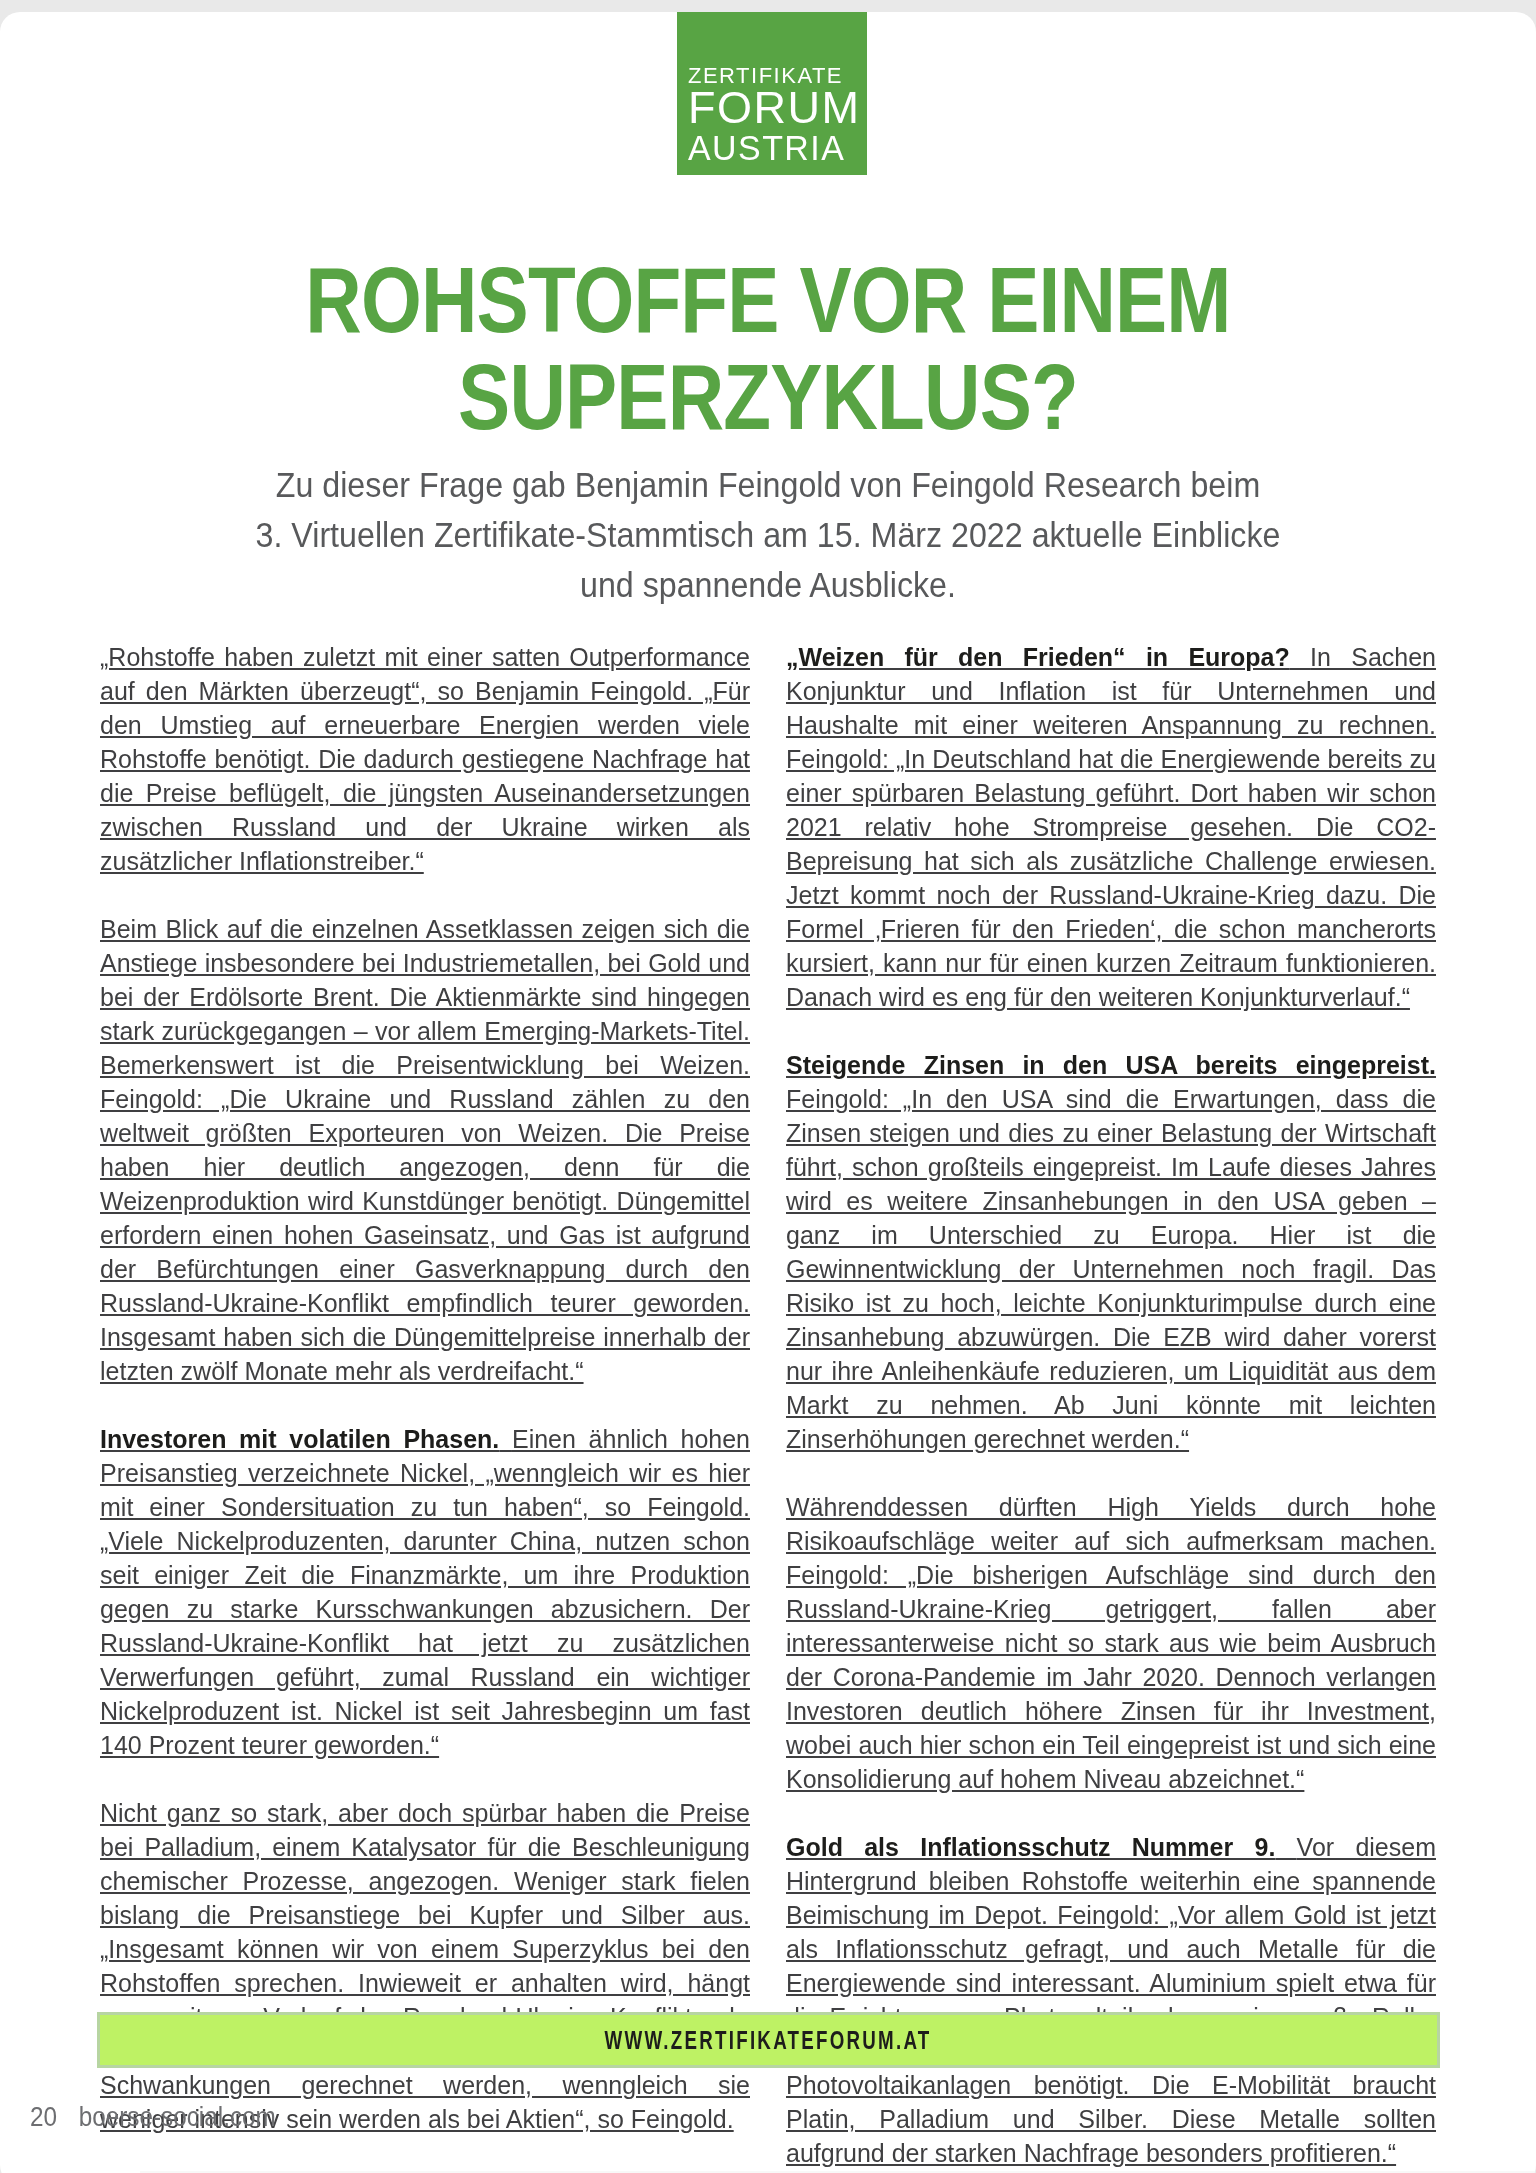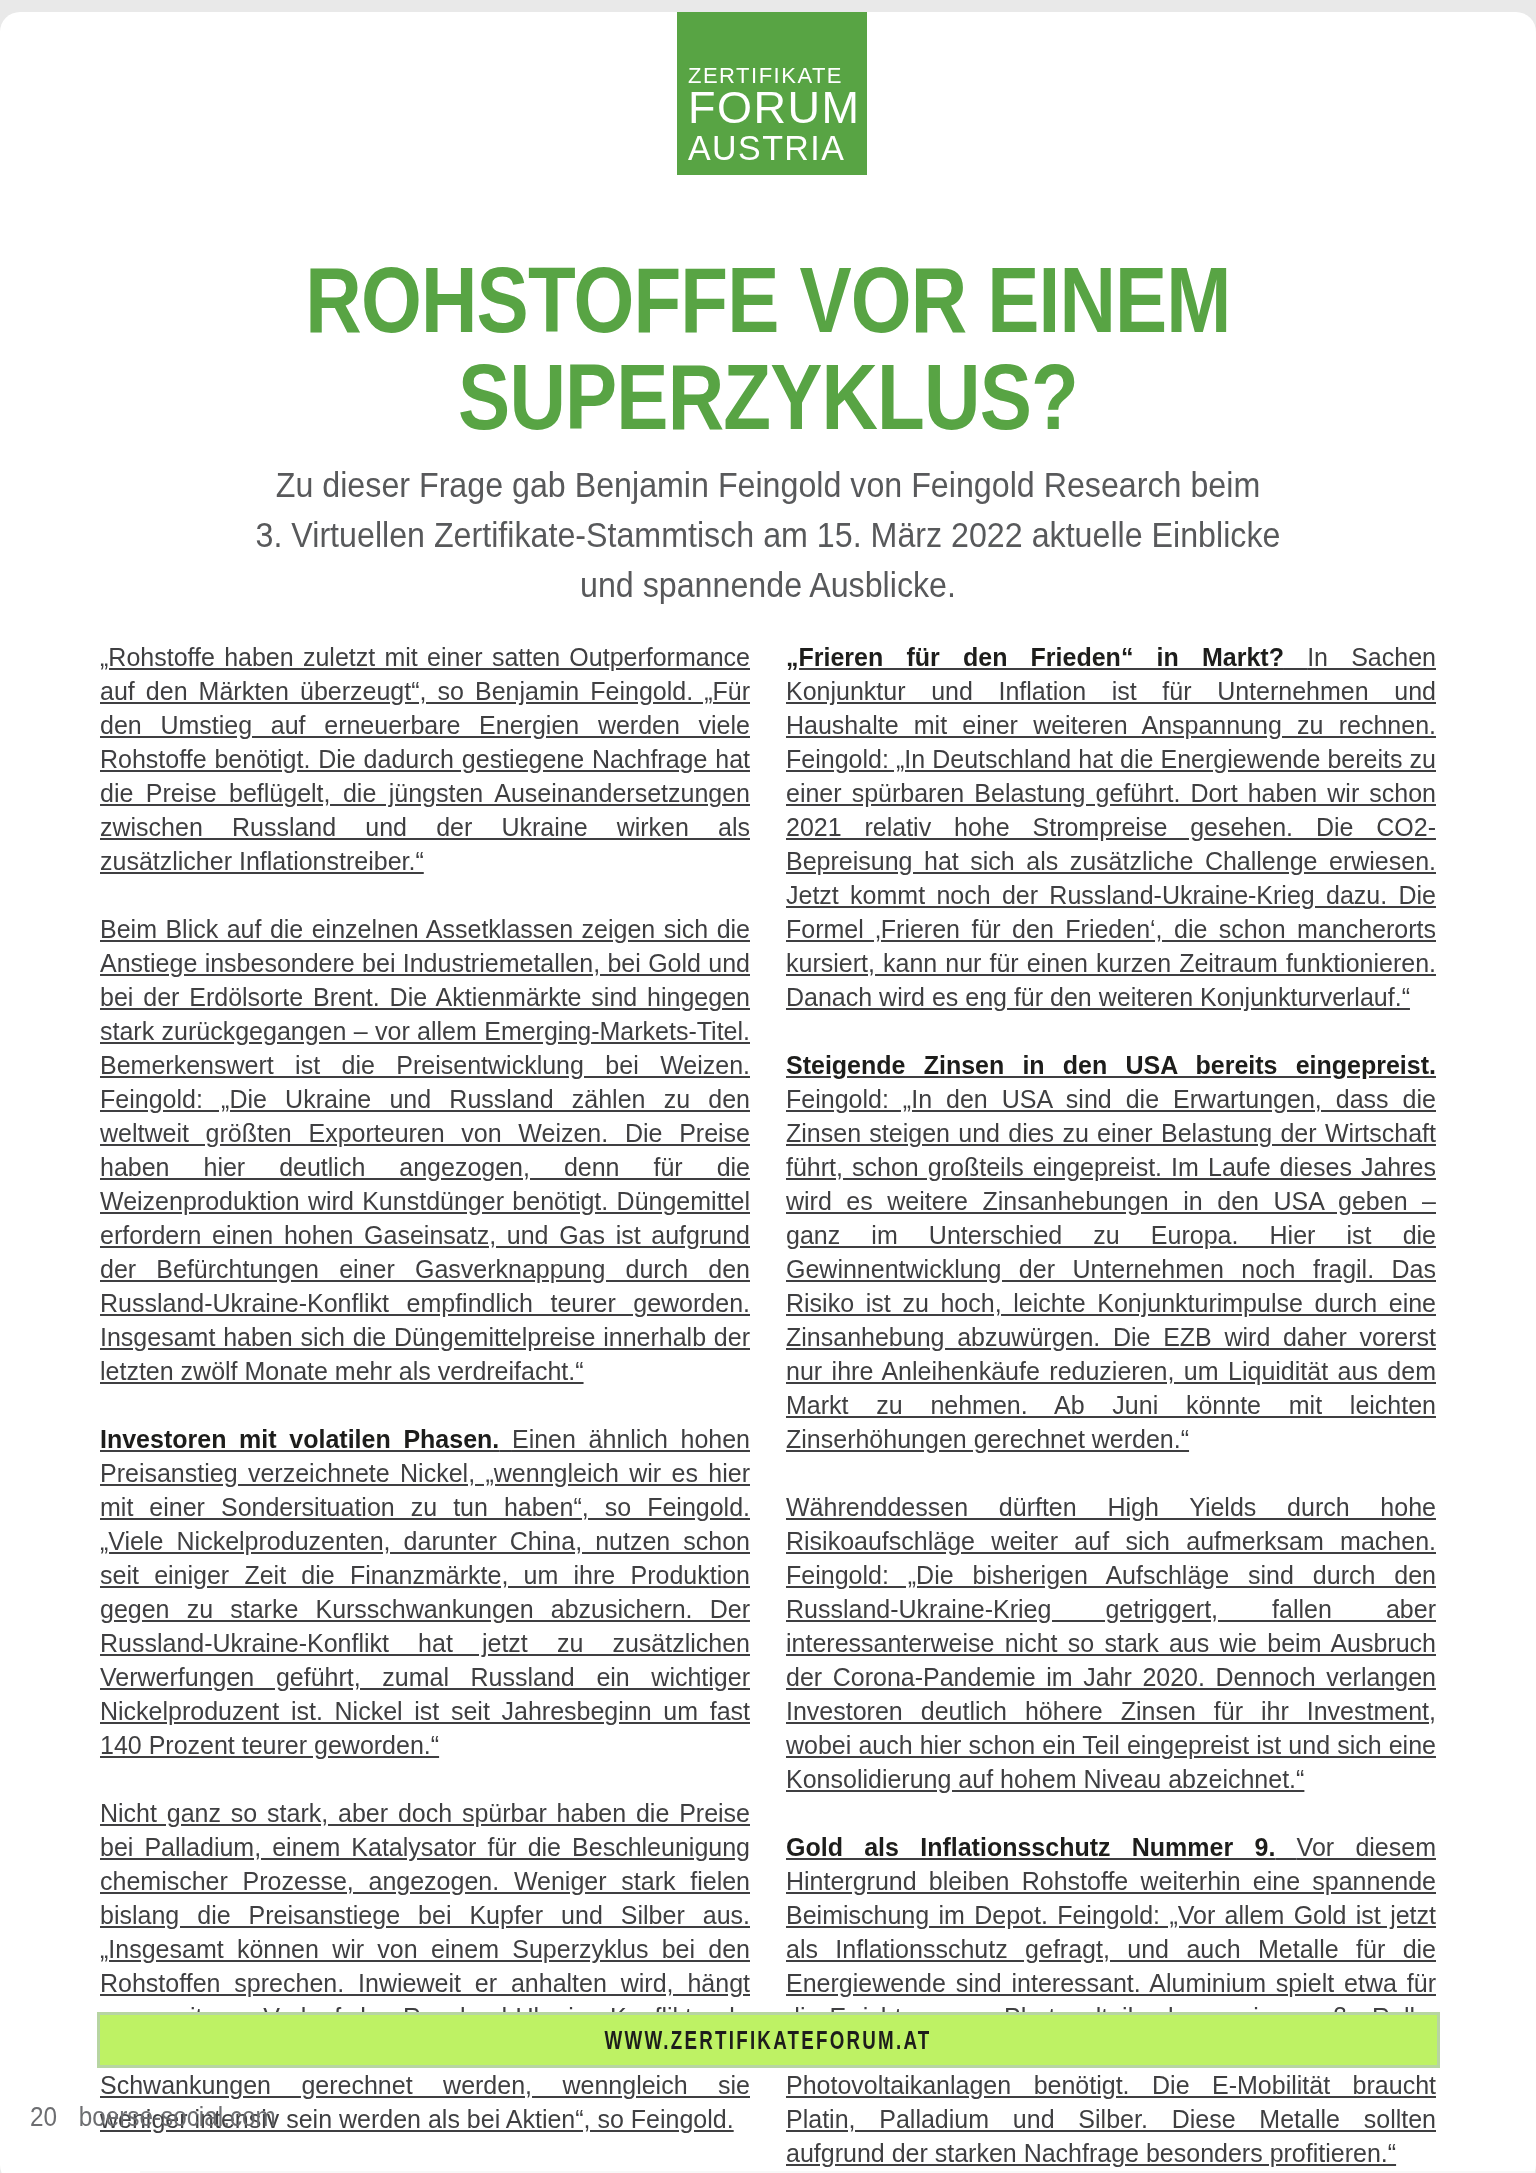--- a/index.html
+++ b/index.html
@@ -160,21 +160,21 @@
         <span>„Rohstoffe haben zuletzt mit einer satten Outperformance auf den Märkten überzeugt“, so Benjamin Feingold. „Für den Umstieg auf erneuerbare Energien werden viele Rohstoffe benötigt. Die dadurch gestiegene Nachfrage hat die Preise beflügelt, die jüngsten Auseinandersetzungen zwischen Russland und der Ukraine wirken als zusätzlicher Inflationstreiber.“</span></p>
       <p><b class="lead"></b>
         <span>Beim Blick auf die einzelnen Assetklassen zeigen sich die Anstiege insbesondere bei Industriemetallen, bei Gold und bei der Erdölsorte Brent. Die Aktienmärkte sind hingegen stark zurückgegangen – vor allem Emerging-Markets-Titel. Bemerkenswert ist die Preisentwicklung bei Weizen. Feingold: „Die Ukraine und Russland zählen zu den weltweit größten Exporteuren von Weizen. Die Preise haben hier deutlich angezogen, denn für die Weizenproduktion wird Kunstdünger benötigt. Düngemittel erfordern einen hohen Gaseinsatz, und Gas ist aufgrund der Befürchtungen einer Gasverknappung durch den Russland-Ukraine-Konflikt empfindlich teurer geworden. Insgesamt haben sich die Düngemittelpreise innerhalb der letzten zwölf Monate mehr als verdreifacht.“</span></p>
       <p><b class="lead">Investoren mit volatilen Phasen.</b>
         <span>Einen ähnlich hohen Preisanstieg verzeichnete Nickel, „wenngleich wir es hier mit einer Sondersituation zu tun haben“, so Feingold. „Viele Nickelproduzenten, darunter China, nutzen schon seit einiger Zeit die Finanzmärkte, um ihre Produktion gegen zu starke Kursschwankungen abzusichern. Der Russland-Ukraine-Konflikt hat jetzt zu zusätzlichen Verwerfungen geführt, zumal Russland ein wichtiger Nickelproduzent ist. Nickel ist seit Jahresbeginn um fast 140 Prozent teurer geworden.“</span></p>
       <p><b class="lead"></b>
         <span>Nicht ganz so stark, aber doch spürbar haben die Preise bei Palladium, einem Katalysator für die Beschleunigung chemischer Prozesse, angezogen. Weniger stark fielen bislang die Preisanstiege bei Kupfer und Silber aus. „Insgesamt können wir von einem Superzyklus bei den Rohstoffen sprechen. Inwieweit er anhalten wird, hängt vom weiteren Verlauf des Russland-Ukraine-Konflikts ab. Definitiv muss im Moment auch bei Rohstoffen mit starken Schwankungen gerechnet werden, wenngleich sie weniger intensiv sein werden als bei Aktien“, so Feingold.</span></p>
     </div>
 
     <div class="col">
-      <p><b class="lead">„Frieren für den Frieden“ in Markt?</b>
+      <p><b class="lead">„Weizen für den Frieden“ in Europa?</b>
         <span>In Sachen Konjunktur und Inflation ist für Unternehmen und Haushalte mit einer weiteren Anspannung zu rechnen. Feingold: „In Deutschland hat die Energiewende bereits zu einer spürbaren Belastung geführt. Dort haben wir schon 2021 relativ hohe Strompreise gesehen. Die CO2-Bepreisung hat sich als zusätzliche Challenge erwiesen. Jetzt kommt noch der Russland-Ukraine-Krieg dazu. Die Formel ‚Frieren für den Frieden‘, die schon mancherorts kursiert, kann nur für einen kurzen Zeitraum funktionieren. Danach wird es eng für den weiteren Konjunkturverlauf.“</span></p>
       <p><b class="lead">Steigende Zinsen in den USA bereits eingepreist.</b>
         <span>Feingold: „In den USA sind die Erwartungen, dass die Zinsen steigen und dies zu einer Belastung der Wirtschaft führt, schon großteils eingepreist. Im Laufe dieses Jahres wird es weitere Zinsanhebungen in den USA geben – ganz im Unterschied zu Europa. Hier ist die Gewinnentwicklung der Unternehmen noch fragil. Das Risiko ist zu hoch, leichte Konjunkturimpulse durch eine Zinsanhebung abzuwürgen. Die EZB wird daher vorerst nur ihre Anleihenkäufe reduzieren, um Liquidität aus dem Markt zu nehmen. Ab Juni könnte mit leichten Zinserhöhungen gerechnet werden.“</span></p>
       <p><b class="lead"></b>
         <span>Währenddessen dürften High Yields durch hohe Risikoaufschläge weiter auf sich aufmerksam machen. Feingold: „Die bisherigen Aufschläge sind durch den Russland-Ukraine-Krieg getriggert, fallen aber interessanterweise nicht so stark aus wie beim Ausbruch der Corona-Pandemie im Jahr 2020. Dennoch verlangen Investoren deutlich höhere Zinsen für ihr Investment, wobei auch hier schon ein Teil eingepreist ist und sich eine Konsolidierung auf hohem Niveau abzeichnet.“</span></p>
       <p><b class="lead">Gold als Inflationsschutz Nummer 9.</b>
         <span>Vor diesem Hintergrund bleiben Rohstoffe weiterhin eine spannende Beimischung im Depot. Feingold: „Vor allem Gold ist jetzt als Inflationsschutz gefragt, und auch Metalle für die Energiewende sind interessant. Aluminium spielt etwa für die Errichtung von Photovoltaikanlagen eine große Rolle. Eisen wird für den Bau von Windkraft- und Photovoltaikanlagen benötigt. Die E-Mobilität braucht Platin, Palladium und Silber. Diese Metalle sollten aufgrund der starken Nachfrage besonders profitieren.“</span></p>
     </div>
 
   </div>

